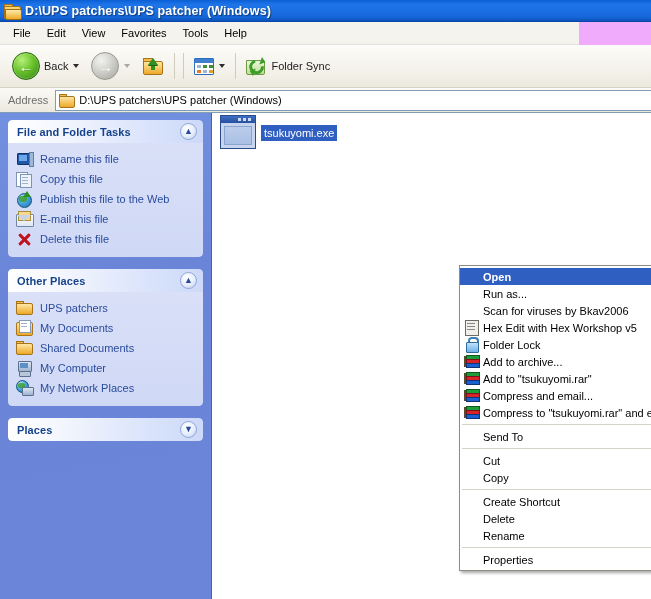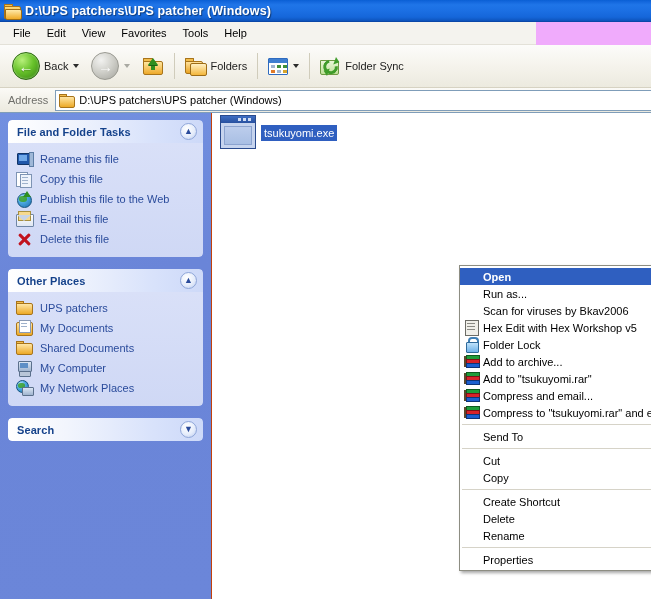--- a/index.html
+++ b/index.html
@@ -49,21 +49,21 @@
     font-weight: bold;
     font-size: 12.5px;
     letter-spacing: 0.1px;
     text-shadow: 1px 1px 1px rgba(0,0,0,0.45);
     white-space: nowrap;
   }
 
   
   .menubar {
     position: absolute; left: 0; top: 22px;
-    width: 536px; height: 23px;
+    width: 579px; height: 23px;
     background: #f4f3ee;
     border-bottom: 1px solid #e3e1d8;
     display: flex; align-items: center;
     box-sizing: border-box;
     padding-left: 5px;
   }
   .menuitem {
     font-size: 11px; color: #000000;
     padding: 3px 8px 3px 8px;
     white-space: nowrap;
@@ -429,28 +429,20 @@
         <div class="u-tab"></div>
           <div class="u-body"></div>
           <div class="u-stem"></div>
           <div class="u-arrow"></div>
       </div>
     </div>
 
     <div class="tb-sep"></div>
 
 
-    <div class="tb-btn">
-      <div class="folders-icon">
-        <div class="fi-t"></div>
-          <div class="fi-b"></div>
-          <div class="fi-f"></div>
-      </div>
-      <span class="tb-label">Folders</span>
-    </div>
 
     <div class="tb-sep"></div>
 
     <div class="tb-btn">
       <div class="views-icon">
         <div class="v-head"></div>
         <div class="cell" style="left:2px;top:6px;background:#9fb4cf;"></div>
         <div class="cell" style="left:8px;top:6px;background:#3f8f3a;"></div>
         <div class="cell" style="left:14px;top:6px;background:#3f8f3a;"></div>
         <div class="cell" style="left:2px;top:11px;background:#e07a2a;"></div>
@@ -586,21 +578,21 @@
                 <i class="n-l"></i>
                 <i class="n-p"></i>
               </span>
             <span class="task-label">My Network Places</span>
           </div>
         </div>
       </div>
 
       <div class="panel">
         <div class="panel-head" style="border-radius:4px;">
-          <span class="panel-title">Search</span>
+          <span class="panel-title">Places</span>
           <span class="chev-btn">
               <span class="gl">▼</span>
             </span>
         </div>
       </div>
 
     </div>
 
     <div class="content">
 

